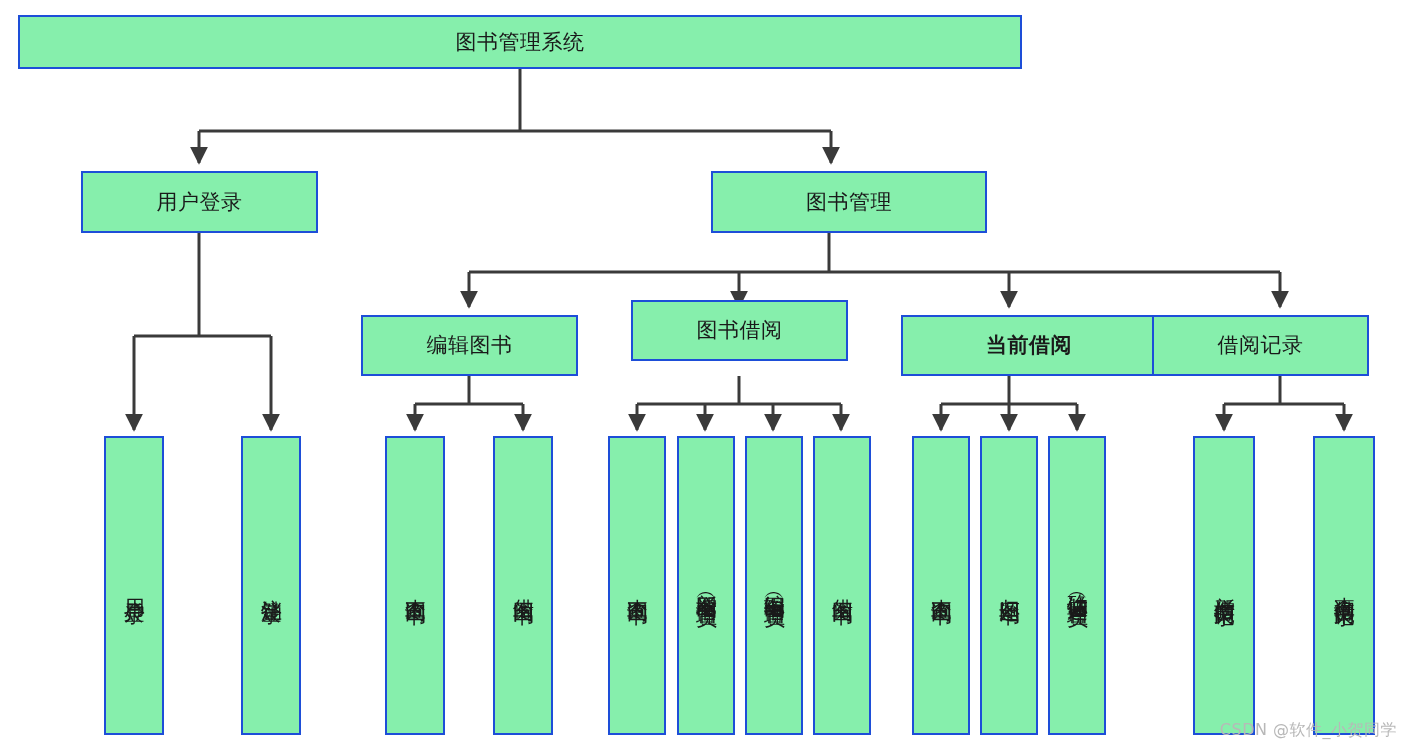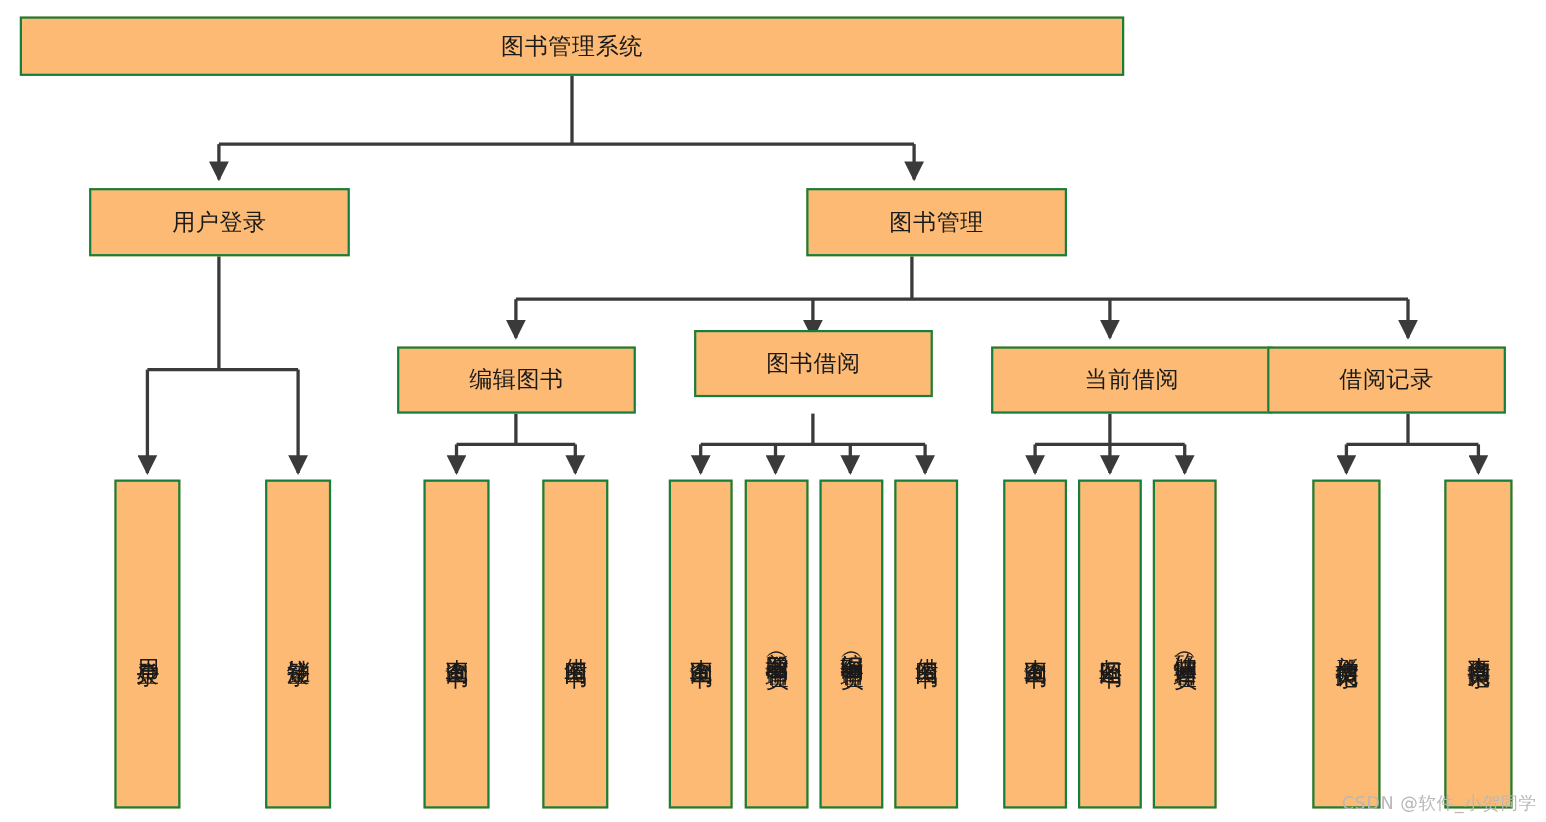--- a/index.html
+++ b/index.html
@@ -22,22 +22,22 @@
     position: absolute;
     top: 0;
     left: 0;
     width: 1405px;
     height: 747px;
     pointer-events: none;
   }
   .node {
     position: absolute;
     box-sizing: border-box;
-    background: #fdba74;
-    border: 2px solid #15803d;
+    background: #86efac;
+    border: 2px solid #1d4ed8;
     display: flex;
     align-items: center;
     justify-content: center;
     color: #1a1a1a;
   }
   .node .label {
     display: block;
     text-align: center;
     line-height: 1.05;
   }
@@ -125,33 +125,33 @@
   </svg>
 
   <div class="node horizontal" style="left:18px; top:15px; width:1004px; height:54px;">
     <span class="label">图书管理系统</span>
   </div>
 
   <div class="node horizontal" style="left:81px; top:171px; width:237px; height:62px;">
     <span class="label">用户登录</span>
   </div>
 
-  <div class="node horizontal" style="left:733px; top:171px; width:237px; height:62px;">
+  <div class="node horizontal" style="left:711px; top:171px; width:276px; height:62px;">
     <span class="label">图书管理</span>
   </div>
 
   <div class="node horizontal" style="left:361px; top:315px; width:217px; height:61px;">
     <span class="label">编辑图书</span>
   </div>
 
   <div class="node horizontal" style="left:631px; top:300px; width:217px; height:61px;">
     <span class="label">图书借阅</span>
   </div>
 
-  <div class="node horizontal" style="left:901px; top:315px; width:256px; height:61px;">
+  <div class="node horizontal" style="left:901px; top:315px; width:256px; height:61px;font-weight:bold;">
     <span class="label">当前借阅</span>
   </div>
 
   <div class="node horizontal" style="left:1152px; top:315px; width:217px; height:61px;">
     <span class="label">借阅记录</span>
   </div>
 
   <div class="node vertical" style="left:104px; top:436px; width:60px; height:299px;">
     <span class="label">用户登录</span>
   </div>

